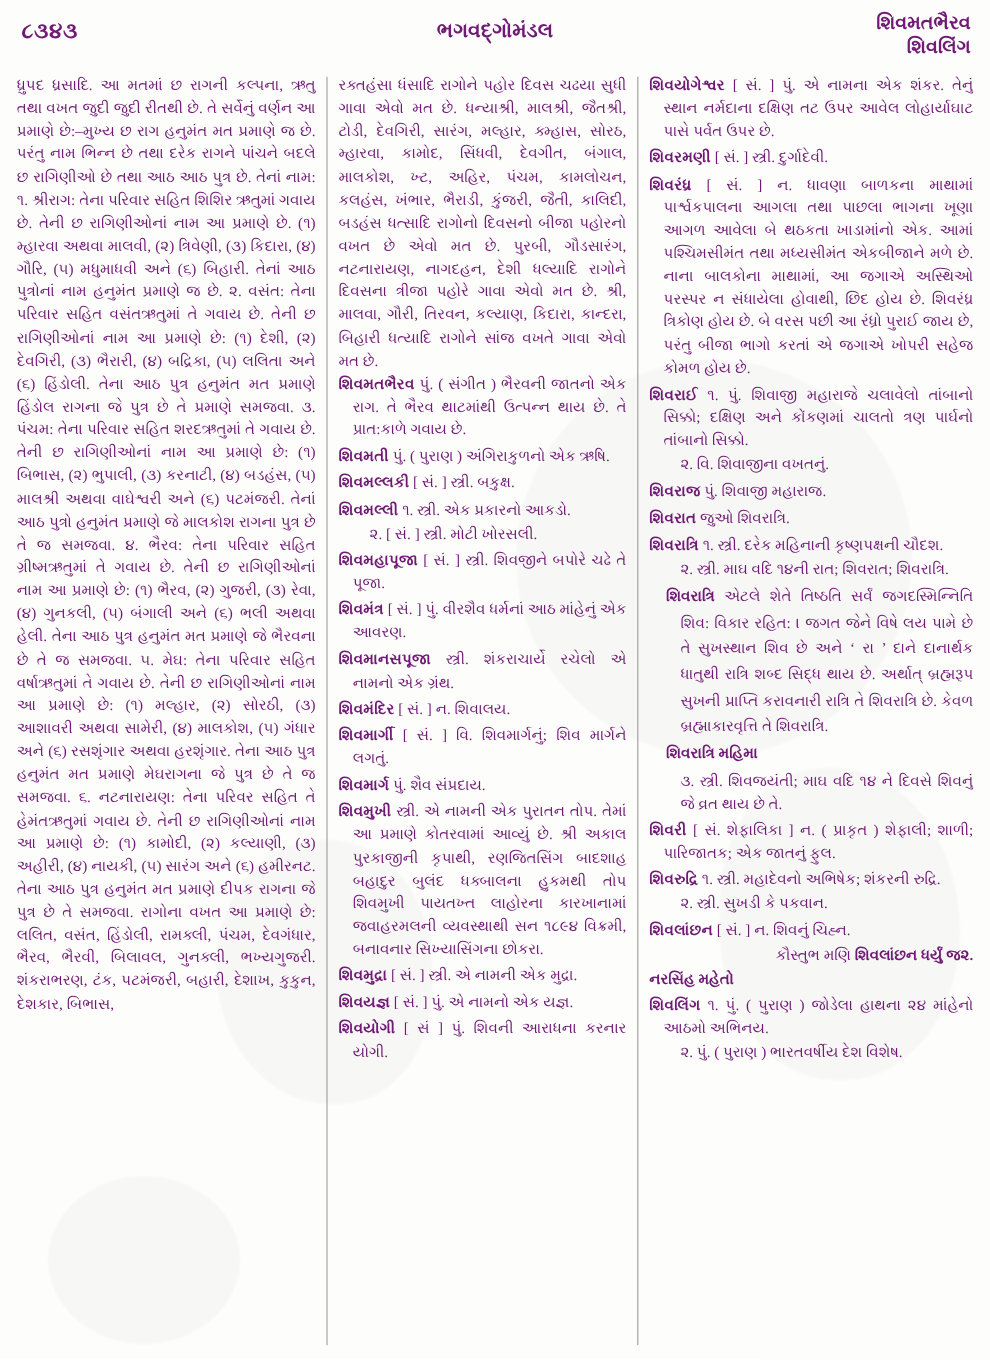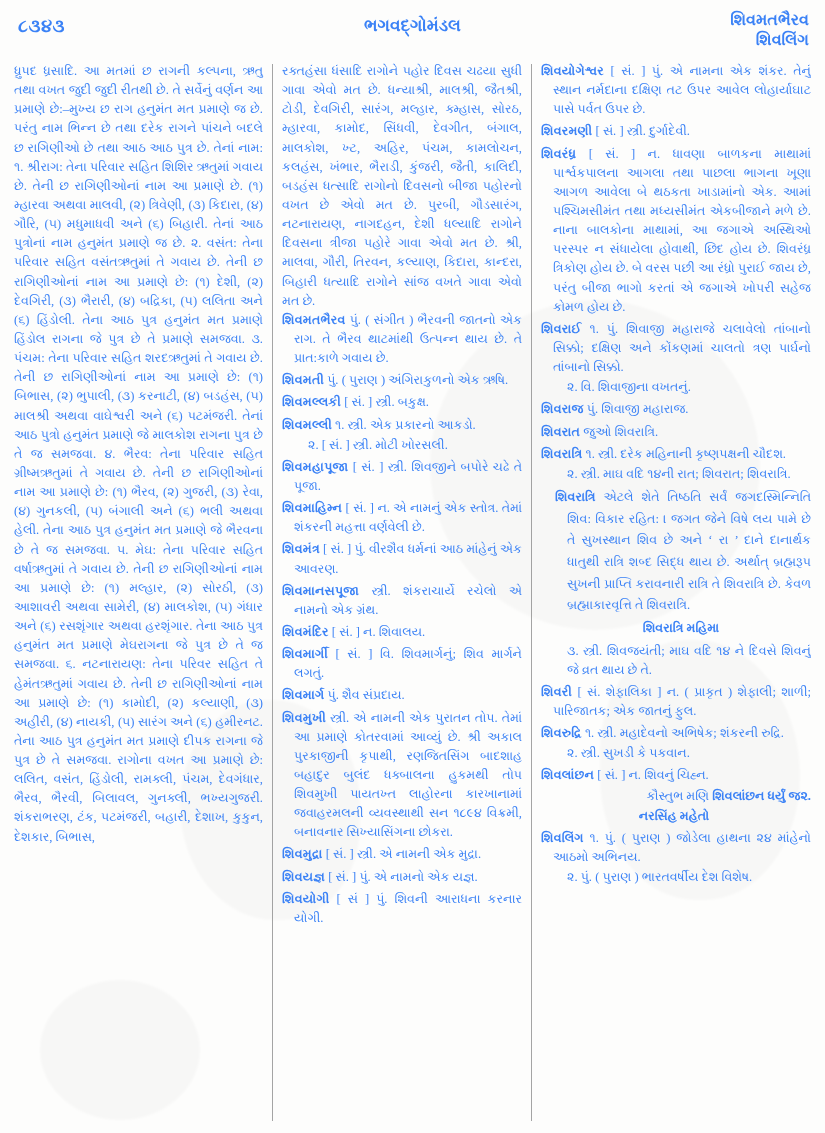--- a/index.html
+++ b/index.html
@@ -9,21 +9,21 @@
     background: #ffffff;
   }
 
   .page {
     position: relative;
     width: 825px;
     height: 1133px;
     margin: 0 auto;
     background: #fdfdfc;
     font-family: "Liberation Serif", "DejaVu Serif", serif;
-    color: #3b82f6;
+    color: #701a75;
     overflow: hidden;
     box-sizing: border-box;
   }
 
   
   .watermark {
     position: absolute;
     pointer-events: none;
     border-radius: 50%;
     background: rgba(0,0,0,0.022);
@@ -130,21 +130,21 @@
 
   .quote-block {
     margin: 3px 0 2px 0;
     padding-left: 14px;
     text-align: justify;
     line-height: 1.72;
   }
   .quote-block .q-open { font-weight: bold; }
   .quote-attrib {
     display: block;
-    text-align: center;
+    text-align: left;
     font-weight: bold;
     margin-top: 1px;
     padding-right: 4px;
   }
   .verse-line {
     display: block;
     padding-left: 22px;
     font-weight: bold;
     text-align: right;
     margin-top: 1px;
@@ -179,21 +179,20 @@
     <div class="rule"></div>
 
     <div class="col col-2">
       <p class="body">રક્તહંસા ધંસાદિ રાગોને પહોર દિવસ ચઢયા સુધી ગાવા એવો મત છે. ધન્યાશ્રી, માલશ્રી, જૈતશ્રી, ટોડી, દેવગિરી, સારંગ, મલ્હાર, ક્મ્હાસ, સોરઠ, મ્હારવા, કામોદ, સિંધવી, દેવગીત, બંગાલ, માલકોશ, ખ્ટ, અહિર, પંચમ, કામલોચન, કલહંસ, ખંભાર, ભૈરાડી, કુંજરી, જૈતી, કાલિદી, બડહંસ ધત્સાદિ રાગોનો દિવસનો બીજા પહોરનો વખત છે એવો મત છે. પુરબી, ગૌડસારંગ, નટનારાયણ, નાગદહન, દેશી ધલ્યાદિ રાગોને દિવસના ત્રીજા પહોરે ગાવા એવો મત છે. શ્રી, માલવા, ગૌરી, તિરવન, કલ્યાણ, કિદારા, કાન્દરા, બિહારી ધત્યાદિ રાગોને સાંજ વખતે ગાવા એવો મત છે.</p>
       <div id="col2-entries">
           <div class="entry"><span class="hw">શિવમતભૈરવ</span><span> પું. ( સંગીત ) ભૈરવની જાતનો એક રાગ. તે ભૈરવ થાટમાંથી ઉત્પન્ન થાય છે. તે પ્રાત:કાળે ગવાય છે.</span></div>
           <div class="entry"><span class="hw">શિવમતી</span><span> પું. ( પુરાણ ) અંગિરાકુળનો એક ઋષિ.</span></div>
           <div class="entry"><span class="hw">શિવમલ્લકી</span><span> [ સં. ] સ્ત્રી. બકુક્ષ.</span></div>
           <div class="entry"><span class="hw">શિવમલ્લી</span><span> ૧.  સ્ત્રી. એક પ્રકારનો આકડો.</span><span class="sense">૨. [ સં. ] સ્ત્રી. મોટી ખોરસલી.</span></div>
           <div class="entry"><span class="hw">શિવમહાપૂજા</span><span> [ સં. ] સ્ત્રી. શિવજીને બપોરે ચઢે તે પૂજા.</span></div>
-          <div class="entry"><span class="hw">શિવમાહિમ્ન</span><span> [ સં. ] ન. એ નામનું એક સ્તોત્ર. તેમાં શંકરની મહત્તા વર્ણવેલી છે.</span></div>
           <div class="entry"><span class="hw">શિવમંત્ર</span><span> [ સં. ] પું. વીરશૈવ ધર્મનાં આઠ માંહેનું એક આવરણ.</span></div>
           <div class="entry"><span class="hw">શિવમાનસપૂજા</span><span> સ્ત્રી. શંકરાચાર્યે રચેલો એ નામનો એક ગ્રંથ.</span></div>
           <div class="entry"><span class="hw">શિવમંદિર</span><span> [ સં. ] ન. શિવાલય.</span></div>
           <div class="entry"><span class="hw">શિવમાર્ગી</span><span> [ સં. ] વિ. શિવમાર્ગનું; શિવ માર્ગને લગતું.</span></div>
           <div class="entry"><span class="hw">શિવમાર્ગ</span><span> પું. શૈવ સંપ્રદાય.</span></div>
           <div class="entry"><span class="hw">શિવમુખી</span><span> સ્ત્રી. એ નામની એક પુરાતન તોપ. તેમાં આ પ્રમાણે કોતરવામાં આવ્યું છે. શ્રી અકાલ પુરકાજીની કૃપાથી, રણજિતસિંગ બાદશાહ બહાદુર બુલંદ ધક્બાલના હુકમથી તોપ શિવમુખી પાયતખ્ત લાહોરના કારખાનામાં જવાહરમલની વ્યવસ્થાથી સન ૧૮૯૪ વિક્રમી, બનાવનાર સિખ્યાસિંગના છોકરા.</span></div>
           <div class="entry"><span class="hw">શિવમુદ્રા</span><span> [ સં. ] સ્ત્રી. એ નામની એક મુદ્રા.</span></div>
           <div class="entry"><span class="hw">શિવયજ્ઞ</span><span> [ સં. ] પું. એ નામનો એક યજ્ઞ.</span></div>
           <div class="entry"><span class="hw">શિવયોગી</span><span> [ સં ] પું. શિવની આરાધના કરનાર યોગી.</span></div>
         </div>

